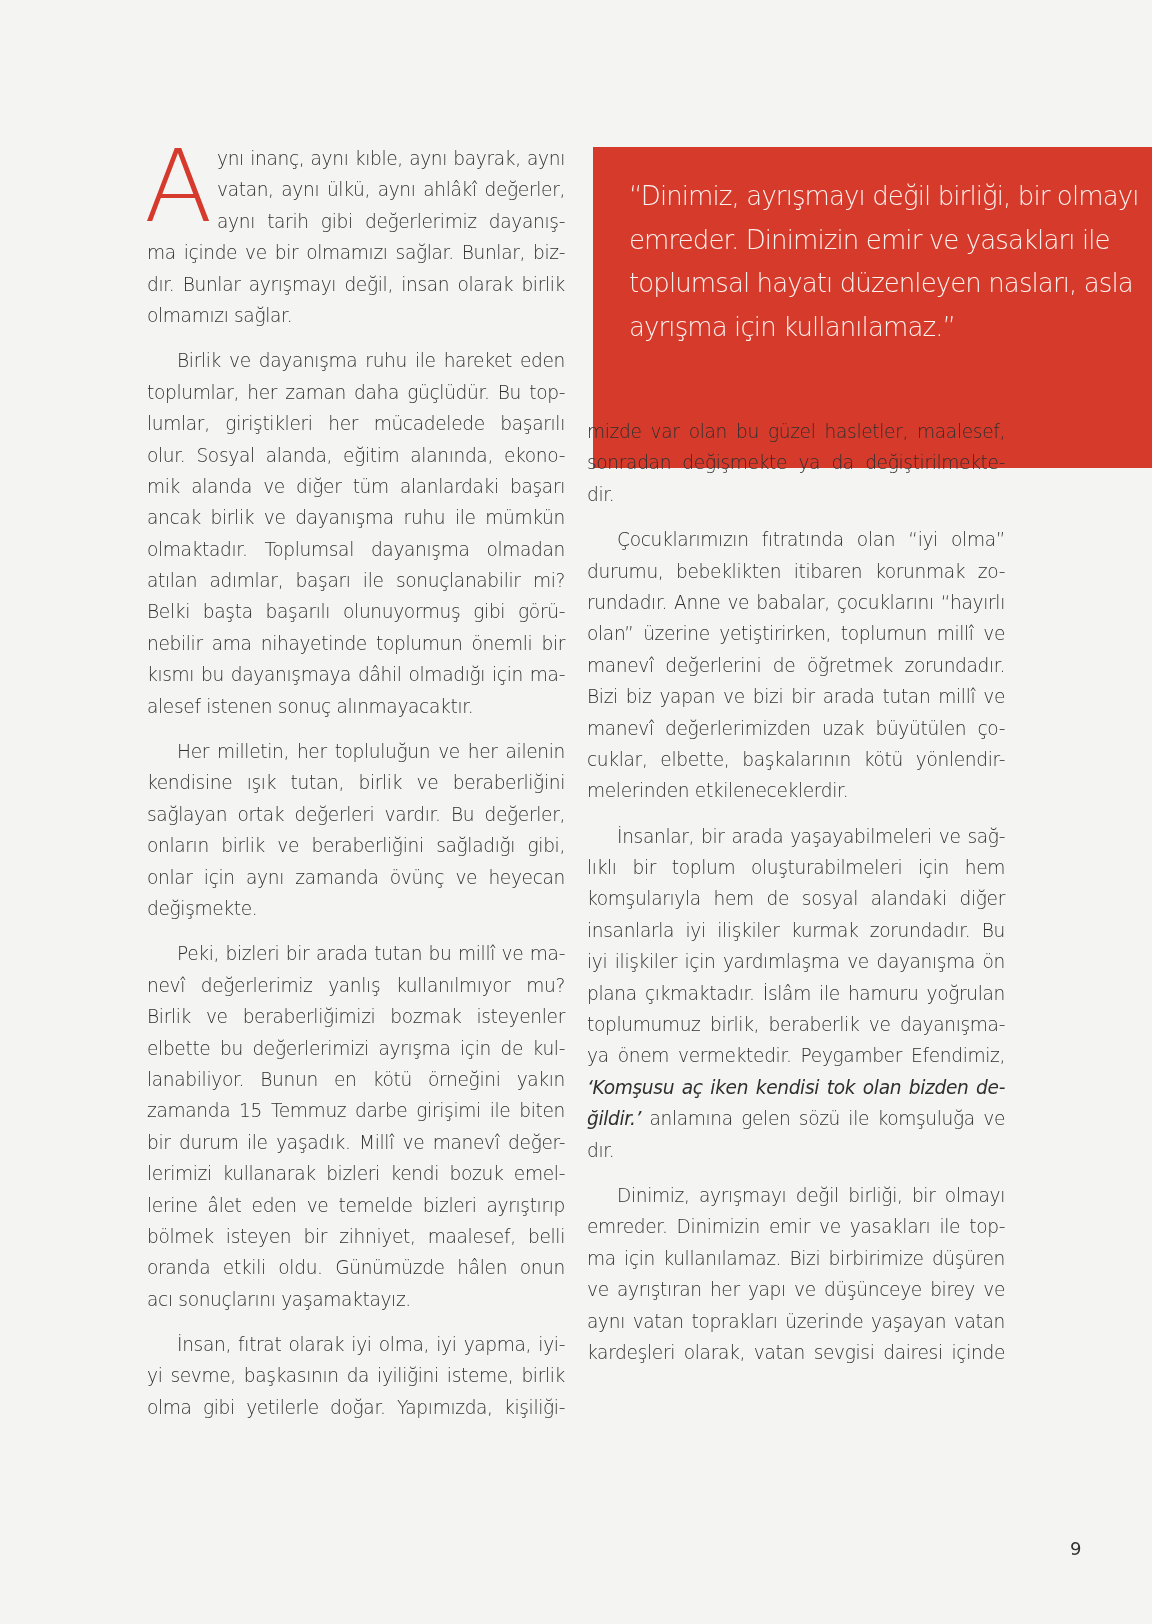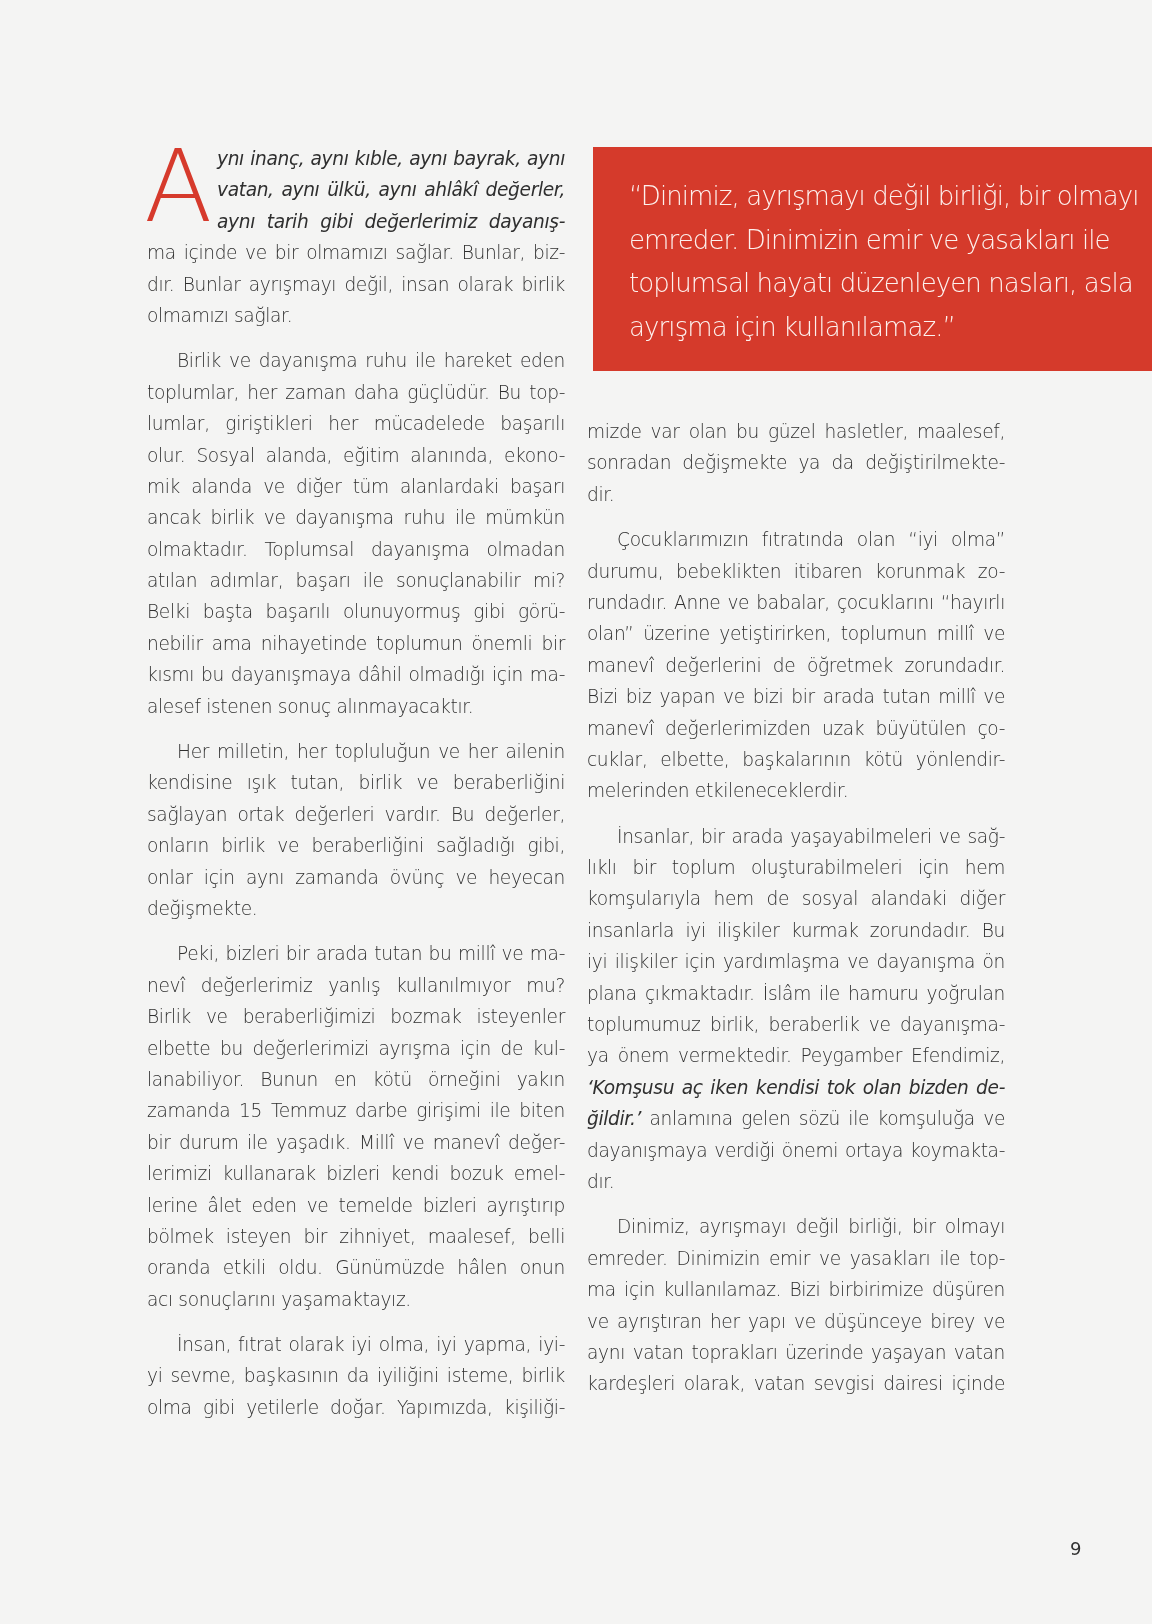--- a/index.html
+++ b/index.html
@@ -13,24 +13,24 @@
   .col-right { left: 587px; top: 416px; }
   .line { height: 31.4px; line-height: 31.4px; white-space: nowrap; text-align: justify; text-align-last: justify; }
   .line.last { text-align-last: left; }
   .line.indent { padding-left: 30px; }
   .para-gap { height: 14px; }
   .dropcap-wrap { position: relative; }
   .dropcap {
     position: absolute; left: -3px; top: -6px; font-size: 100px; line-height: 100px;
     color: #d63a2c; font-family: "DejaVu Sans", sans-serif; font-weight: 200;
   }
-  .line.dc { padding-left: 70px; font-style: italic; }
+  .line.dc { padding-left: 70px; }
   .italic { font-style: italic; }
   .quote-box {
-    position: absolute; left: 593px; top: 147px; width: 559px; height: 224px;
+    position: absolute; left: 593px; top: 147px; width: 559px; height: 321px;
     background: #d53a2b;
   }
   .quote-text {
     position: absolute; left: 36px; top: 28px; width: 480px;
     color: #fdf1ee; font-size: 26px; line-height: 43.5px; letter-spacing: -0.9px;
     font-family: "DejaVu Sans", sans-serif; font-weight: 200;
   }
   .quote-text .ql { white-space: nowrap; }
   .page-number {
     position: absolute; left: 1070px; top: 1538px; font-size: 18px; color: #333;
@@ -128,21 +128,20 @@
     <div class="line indent">İnsanlar, bir arada yaşayabilmeleri ve sağ-</div>
     <div class="line">lıklı bir toplum oluşturabilmeleri için hem</div>
     <div class="line">komşularıyla hem de sosyal alandaki diğer</div>
     <div class="line">insanlarla iyi ilişkiler kurmak zorundadır. Bu</div>
     <div class="line">iyi ilişkiler için yardımlaşma ve dayanışma ön</div>
     <div class="line">plana çıkmaktadır. İslâm ile hamuru yoğrulan</div>
     <div class="line">toplumumuz birlik, beraberlik ve dayanışma-</div>
     <div class="line">ya önem vermektedir. Peygamber Efendimiz,</div>
     <div class="line italic">‘Komşusu aç iken kendisi tok olan bizden de-</div>
     <div class="line"><span class="italic">ğildir.’</span><span> anlamına gelen sözü ile komşuluğa ve</span></div>
-    <div class="line">dayanışmaya verdiği önemi ortaya koymakta-</div>
     <div class="line last">dır.</div>
   </div>
   <div class="para-gap"></div>
   <div>
     <div class="line indent">Dinimiz, ayrışmayı değil birliği, bir olmayı</div>
     <div class="line">emreder. Dinimizin emir ve yasakları ile top-</div>
     <div class="line">ma için kullanılamaz. Bizi birbirimize düşüren</div>
     <div class="line">ve ayrıştıran her yapı ve düşünceye birey ve</div>
     <div class="line">aynı vatan toprakları üzerinde yaşayan vatan</div>
     <div class="line">kardeşleri olarak, vatan sevgisi dairesi içinde</div>

